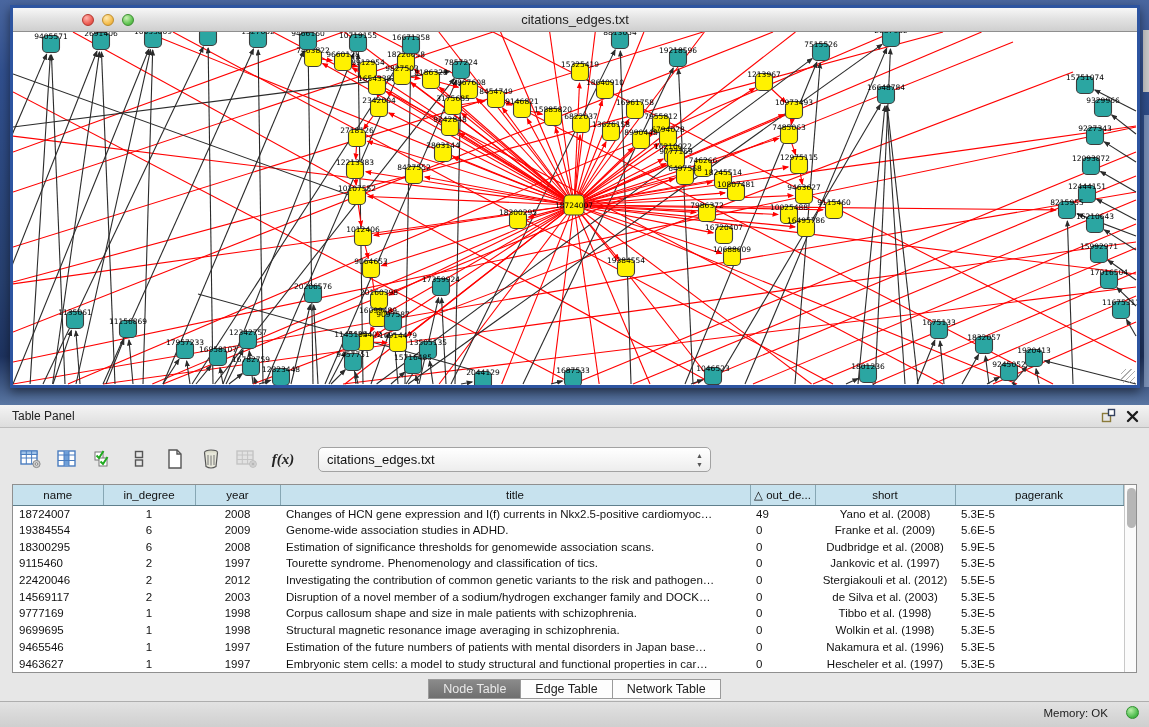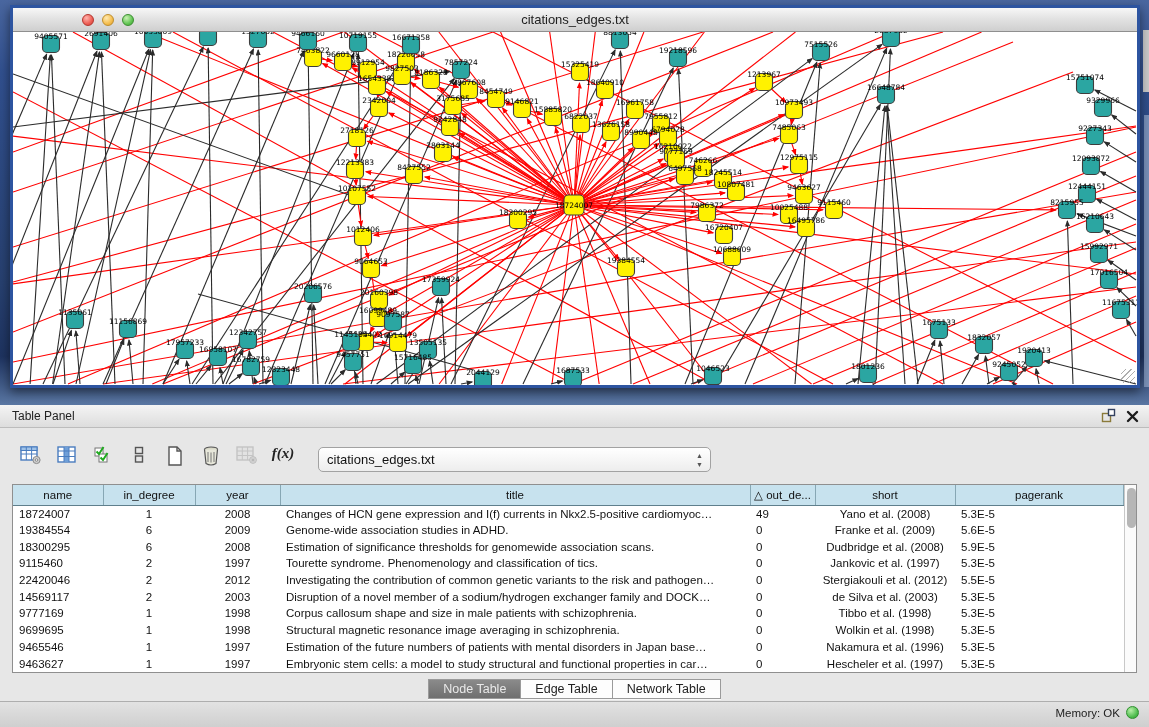--- a/index.html
+++ b/index.html
@@ -34,21 +34,21 @@
     background:repeating-linear-gradient(135deg, transparent 0 3px, #9a9a9a 3px 4px); opacity:.8; }
 
   
   .table-panel { position:absolute; left:0; top:405px; width:1149px; height:322px; background:#e7e7e7; }
   .tp-header { position:relative; height:23px;
     background:linear-gradient(180deg,#f4f4f4,#dddddd); border-bottom:1px solid #bcbcbc; }
   .tp-title { position:absolute; left:12px; top:4px; font-size:12px; color:#222; }
   .tp-actions { position:absolute; right:10px; top:3px; display:flex; gap:10px; align-items:center; }
 
   .toolbar { display:flex; align-items:center; gap:6px; padding:14px 0 0 16px; height:48px; }
-  .tbtn { width:30px; height:28px; display:flex; align-items:flex-start; justify-content:center; border-radius:4px; }
+  .tbtn { width:30px; height:28px; display:flex; align-items:center; justify-content:center; border-radius:4px; }
   .tbtn.disabled { opacity:.45; }
   .fx { font-family:"Liberation Serif", serif; font-style:italic; font-weight:bold; font-size:15px; color:#222; }
   .combo { margin-left:14px; width:393px; height:25px; border:1px solid #a2a2a2; border-radius:5px;
     background:linear-gradient(180deg,#ffffff,#ededed); display:flex; align-items:center;
     font-size:13px; color:#111; padding:0 8px; position:relative; }
   .combo .stepper { position:absolute; right:7px; top:3px; font-size:7px; line-height:9px; color:#555; text-align:center; }
 
   .table-wrap { margin:8px 12px 0 12px; height:189px; border:1px solid #8f8f8f; background:#fff;
     display:flex; position:relative; }
   table { border-collapse:collapse; table-layout:fixed; width:1110px; font-size:11.5px; }
@@ -62,21 +62,21 @@
 
   .tabs-row { display:flex; justify-content:center; margin-top:6px; }
   .seg { display:flex; border:1px solid #9a9a9a; border-radius:0; overflow:hidden;
     background:#fdfdfd; box-shadow:0 1px 0 rgba(255,255,255,.7); }
   .seg .tab { padding:2px 14px; font-size:12.5px; color:#222; border-right:1px solid #9a9a9a; background:#fdfdfd; }
   .seg .tab:last-child { border-right:none; }
   .seg .tab.sel { background:linear-gradient(180deg,#8a8a8a,#6f6f6f); color:#e9e9e9; }
 
   .status-bar { position:absolute; left:0; bottom:0; width:1149px; height:26px;
     background:linear-gradient(180deg,#e2e2e2,#cfcfcf); border-top:1px solid #aeaeae; }
-  .status-right { position:absolute; right:10px; top:4px; display:flex; align-items:center; gap:6px;
+  .status-right { position:absolute; right:10px; top:4px; display:flex; align-items:center; gap:18px;
     font-size:11.5px; color:#222; }
   .mem-dot { width:13px; height:13px; border-radius:50%; border:1px solid #2e8f2e;
     background:radial-gradient(circle at 35% 30%, #b8f0a8, #4cbb4c 65%, #2f9a2f); }
 </style>
 </head>
 <body>
 
 <div class="app">
 
   <div class="desktop">

